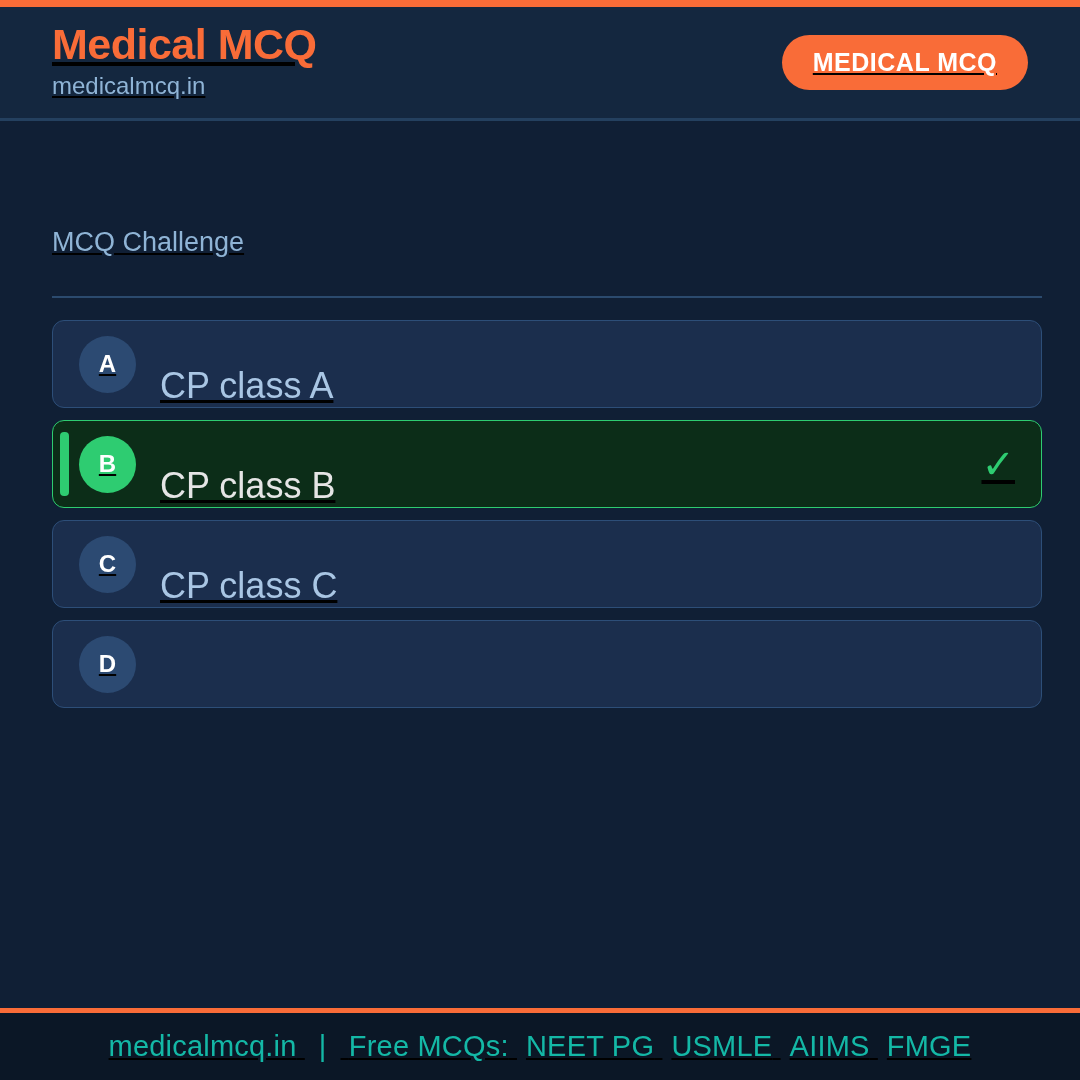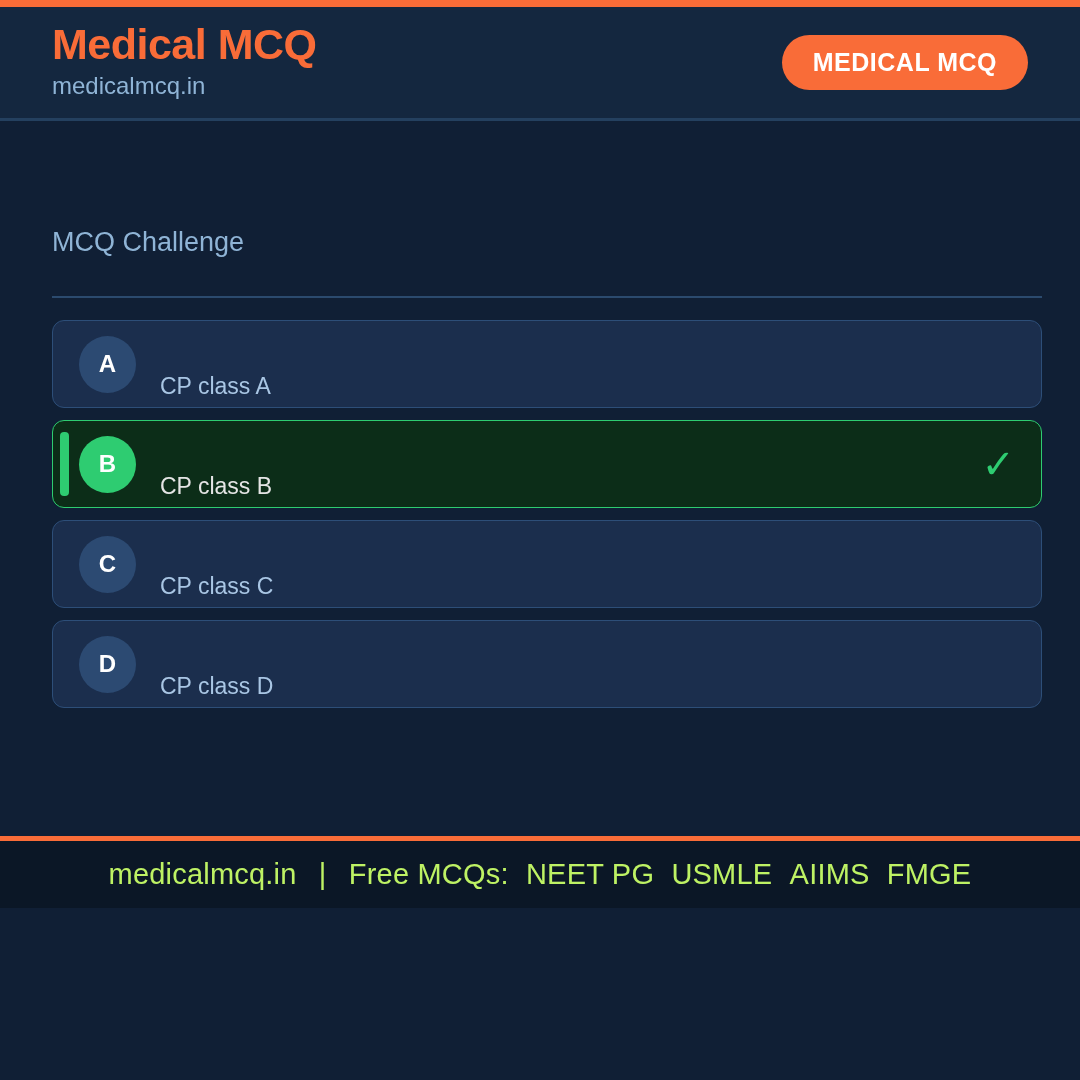--- a/index.html
+++ b/index.html
@@ -8,24 +8,25 @@
     width:1080px;
     height:1080px;
     background:#101f35;
     font-family:"Liberation Sans", sans-serif;
     overflow:hidden;
   }
 
   .page {
     position:relative;
     width:1080px;
-    height:908px;
+    height:1080px;
     background:#101f35;
     display:flex;
     flex-direction:column;
+    text-decoration:underline;
   }
 
   
   .top-rule {
     height:7px;
     width:100%;
     background:#f96c38;
     flex:0 0 auto;
   }
 
@@ -117,21 +118,21 @@
     color:#ffffff;
     font-size:24px;
     font-weight:bold;
     display:flex;
     align-items:center;
     justify-content:center;
     flex:0 0 auto;
   }
   .option .label {
     color:#a9c6e4;
-    font-size:23px;
+    font-size:36px;
     margin-left:24px;
     line-height:1;
     margin-top:44px;
   }
   .option .tick {
     margin-left:auto;
     font-size:40px;
     color:#2ecc71;
     line-height:1;
     display:none;
@@ -161,21 +162,21 @@
   .footer {
     flex:0 0 auto;
     height:72px;
     background:#0b1726;
     border-top:5px solid #f96c38;
     display:flex;
     align-items:center;
     justify-content:center;
   }
   .footer-text {
-    color:#bef264;
+    color:#14b8a6;
     font-size:29px;
     white-space:nowrap;
     letter-spacing:0.2px;
   }
   .footer-text .sep { padding:0 14px; }
   .footer-text .exam { padding-left:9px; }
 </style>
 </head>
 <body>
 
@@ -215,21 +216,20 @@
       <div class="option">
 
         <span class="badge">C</span>
         <span class="label">CP class C</span>
 
       </div>
 
       <div class="option">
 
         <span class="badge">D</span>
-        <span class="label">CP class D</span>
 
       </div>
 
     </div>
   </div>
 
   <div class="footer">
     <div class="footer-text">
       <span>medicalmcq.in</span>
       <span class="sep">|</span>

